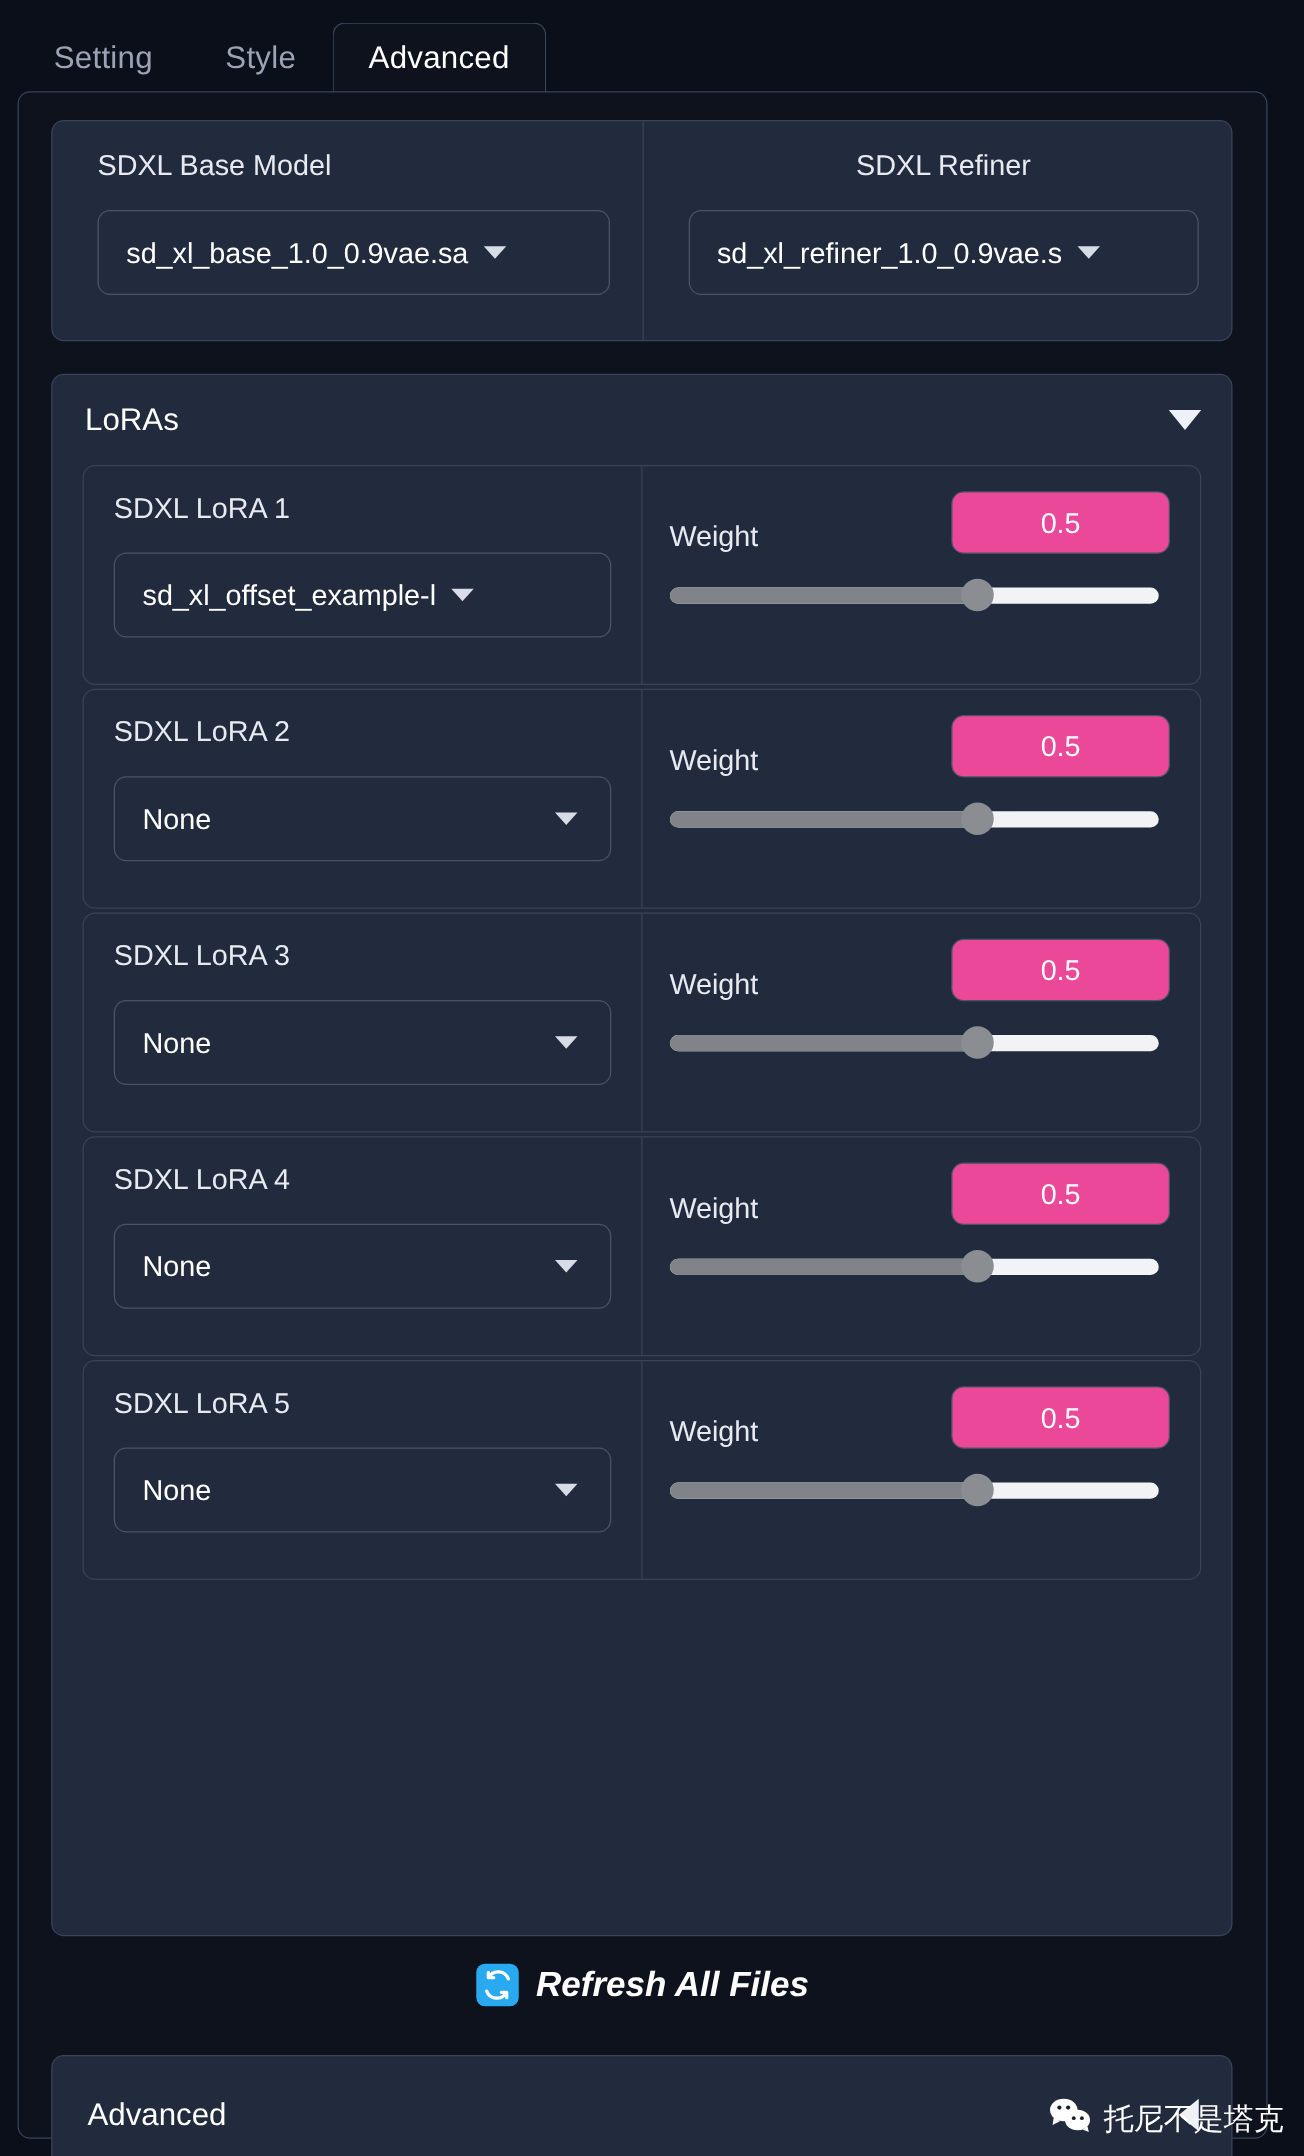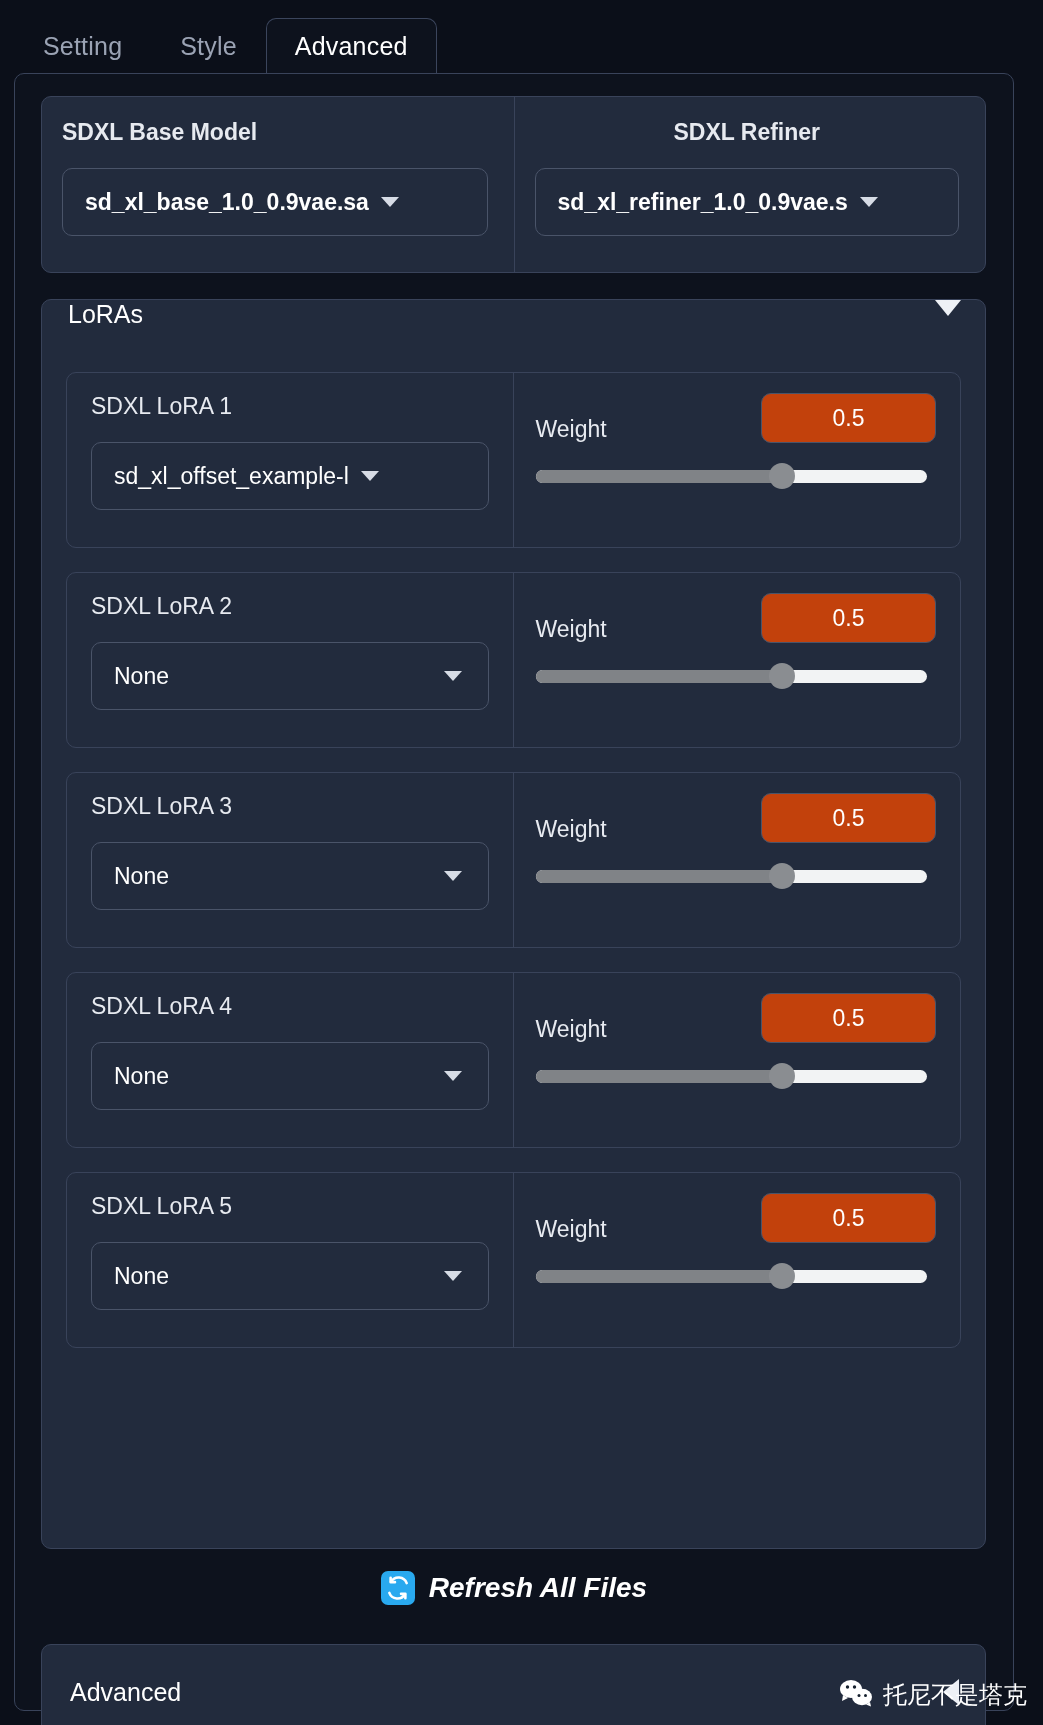--- a/index.html
+++ b/index.html
@@ -58,23 +58,22 @@
   }
 
   .models-panel {
     position: absolute;
     left: 26px; top: 22px;
     width: 945px; height: 177px;
     display: flex;
   }
   .model-cell {
     flex: 1 1 50%;
-    padding: 22px 26px 0 20px;
+    padding: 22px 26px 0 36px;
     position: relative;
-    font-weight: bold;
   }
   .model-cell + .model-cell { border-left: 1px solid #39435a; text-align: center; }
   .field-label {
     font-size: 23px;
     color: #e7eaf0;
     margin-bottom: 22px;
     white-space: nowrap;
   }
   .dropdown {
     height: 68px;
@@ -106,58 +105,58 @@
 
   
   .loras-panel {
     position: absolute;
     left: 26px; top: 225px;
     width: 945px; height: 1250px;
     padding: 0;
   }
   .loras-head {
     height: 72px;
-    display: flex; align-items: flex-start; justify-content: space-between;
+    display: flex; align-items: center; justify-content: space-between;
     padding: 0 24px 0 26px;
     cursor: pointer;
   }
   .loras-title { font-size: 25px; color: #ffffff; }
   .tri-down {
     width: 0; height: 0;
     border-left: 13px solid transparent;
     border-right: 13px solid transparent;
     border-top: 16px solid #eef1f6;
   }
 
   .lora-rows { padding: 0 24px 26px 24px; }
   .lora-row {
     height: 176px;
     border: 1px solid #39435a;
     border-radius: 10px;
     display: flex;
-    margin-bottom: 24px;
+    margin-bottom: 3px;
   }
   .lora-row:last-child { margin-bottom: 0; }
   .lora-left {
     width: 50%;
     padding: 20px 24px 0 24px;
     border-right: 1px solid #39435a;
   }
   .lora-right {
     width: 50%;
     padding: 20px 24px 0 22px;
     position: relative;
   }
   .wt-top { display: flex; align-items: flex-end; justify-content: space-between; }
   .wt-label { font-size: 23px; color: #e7eaf0; }
   .wt-box {
     width: 175px; height: 50px;
     border: 1px solid #4a5469;
     border-radius: 10px;
-    background: #c2410c;
+    background: #ec4899;
     display: flex; align-items: center; justify-content: center;
     font-size: 23px; color: #ffffff;
     cursor: text;
   }
   .slider {
     position: relative;
     margin-top: 22px;
     height: 22px;
     width: 391px;
     cursor: pointer;

